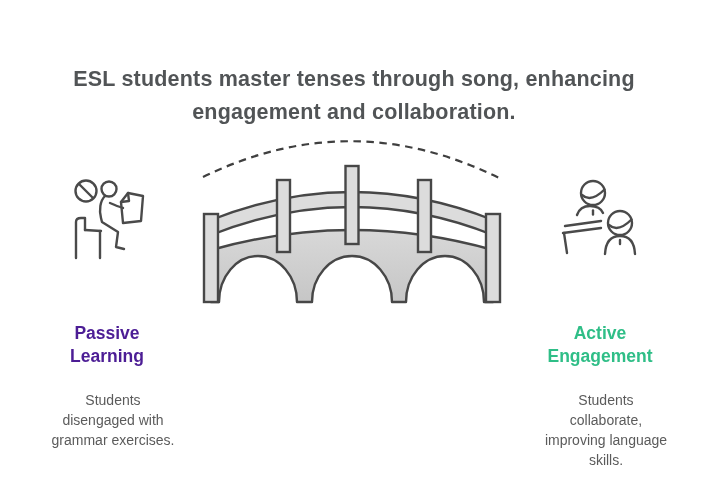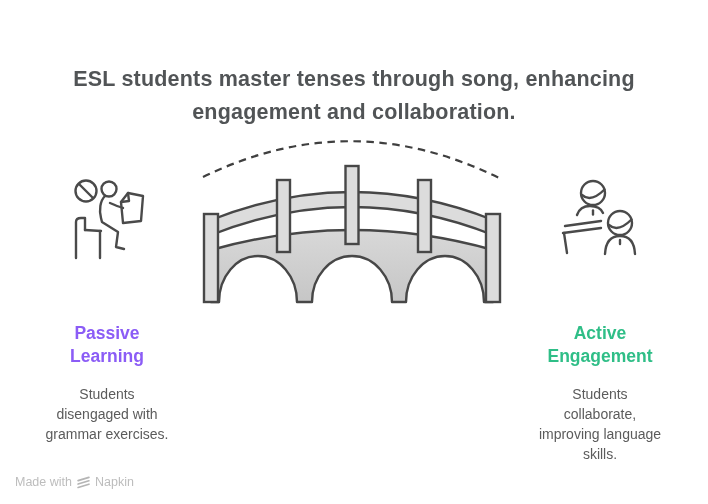--- a/index.html
+++ b/index.html
@@ -29,21 +29,21 @@
     position:absolute;top:322px;width:180px;
     margin:0;
     text-align:center;
     font-size:17.5px;line-height:23px;font-weight:700;
     white-space:pre-line;
   }
   .heading-left{left:17px;}
   .heading-right{left:510px;}
   .desc{
     position:absolute;top:384px;width:180px;
-    margin:0;
+    margin:6px;
     text-align:center;
     font-size:14px;line-height:20px;
     color:#5b5b5b;
     white-space:pre-line;
   }
   .desc-left{left:17px;}
   .desc-right{left:510px;}
   .footer{
     position:absolute;left:15px;top:474px;
     display:flex;align-items:center;gap:5px;
@@ -119,36 +119,27 @@
       <path d="M6,61 L9,81"></path>
     </g>
     <g>
       <circle cx="62" cy="51" r="12"></circle>
       <path d="M51,53 Q60,61 73.5,47.5"></path>
       <path d="M47,82 Q48,64 62,64 Q76,64 77,82"></path>
       <line x1="62" y1="68" x2="62" y2="72"></line>
     </g>
   </svg>
 
-  <h2 class="heading heading-left" style="color: #8b5cf6;">Passive
+  <h2 class="heading heading-left" style="color: #4c1d95;">Passive
 Learning</h2>
   <p class="desc desc-left">Students
 disengaged with
 grammar exercises.</p>
 
   <h2 class="heading heading-right" style="color: rgb(47, 190, 135);">Active
 Engagement</h2>
   <p class="desc desc-right">Students
 collaborate,
 improving language
 skills.</p>
 
-  <div class="footer">
-    <span>Made with</span>
-    <svg class="logo" width="13" height="13" viewBox="0 0 12 12" fill="none" stroke="#b5b5b5" stroke-width="1.6" stroke-linecap="round">
-      <path d="M1,4.2 L11,1.2"></path>
-      <path d="M1,7.4 L11,4.4"></path>
-      <path d="M1,10.6 L11,7.6"></path>
-    </svg>
-    <span>Napkin</span>
-  </div>
 
 </div>
 
 </body></html>

